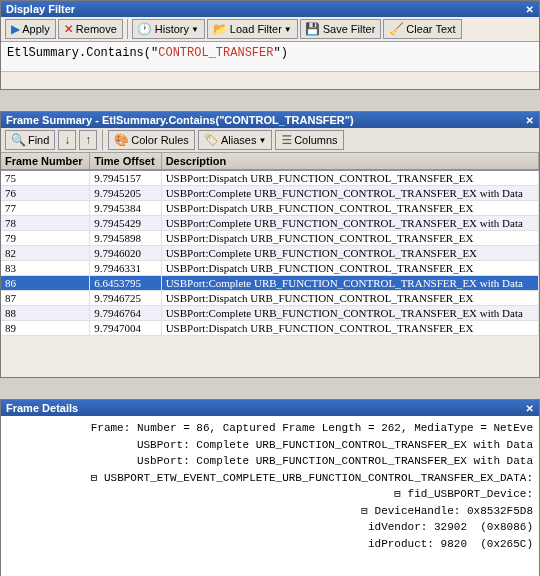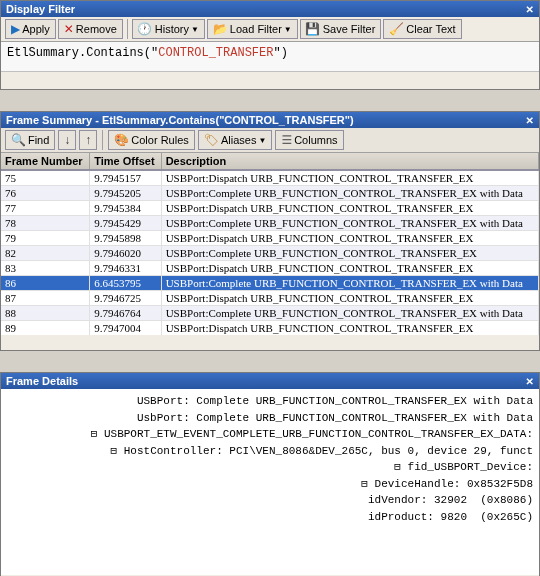--- a/index.html
+++ b/index.html
@@ -80,21 +80,21 @@
       color: #c0392b;
     }
 
     
     #display-filter-panel {
       height: 90px;
     }
 
     
     #frame-summary-panel {
-      height: 240px;
+      height: 267px;
     }
 
     
     .summary-toolbar {
       background: #e8e4dc;
       border-bottom: 1px solid #a0a0a0;
       padding: 2px 4px;
       display: flex;
       align-items: center;
       gap: 3px;
@@ -316,22 +316,22 @@
     </table>
   </div>
 </div>
 
 <div class="panel" id="frame-details-panel">
   <div class="panel-title">
     <span>Frame Details</span>
     <span class="close-btn">✕</span>
   </div>
   <div class="details-content" id="frame-details-content">
+  <span class="details-line">Frame: Number = 86, Captured Frame Length = 262, MediaType = NetEve</span>
       <span class="details-line">USBPort: Complete URB_FUNCTION_CONTROL_TRANSFER_EX with Data</span>
       <span class="details-line">UsbPort: Complete URB_FUNCTION_CONTROL_TRANSFER_EX with Data</span>
       <span class="details-line">⊟ USBPORT_ETW_EVENT_COMPLETE_URB_FUNCTION_CONTROL_TRANSFER_EX_DATA:</span>
-      <span class="details-line">  ⊟ HostController: PCI\VEN_8086&amp;DEV_265C, bus 0, device 29, funct</span>
       <span class="details-line">    ⊟ fid_USBPORT_Device:</span>
       <span class="details-line">      ⊟ DeviceHandle: 0x8532F5D8</span>
       <span class="details-line">        idVendor: 32902  (0x8086)</span>
       <span class="details-line">        idProduct: 9820  (0x265C)</span>
     </div>
 </div>
 
 </body></html>

